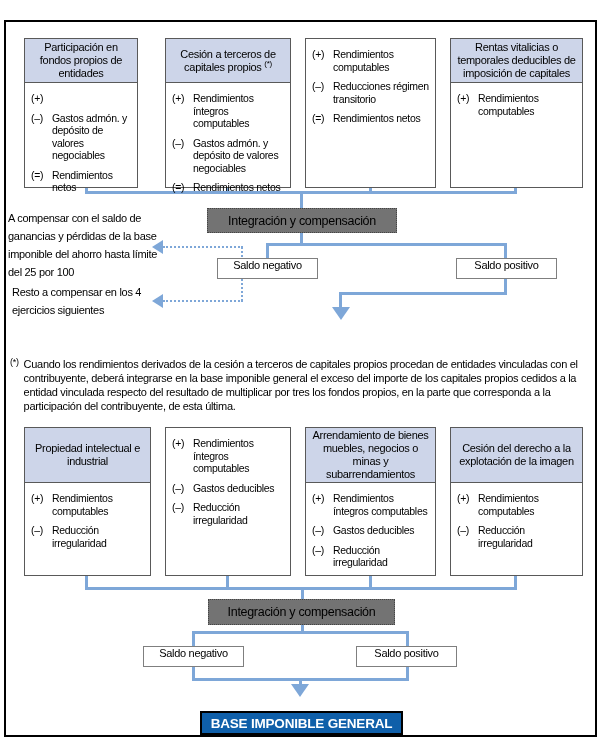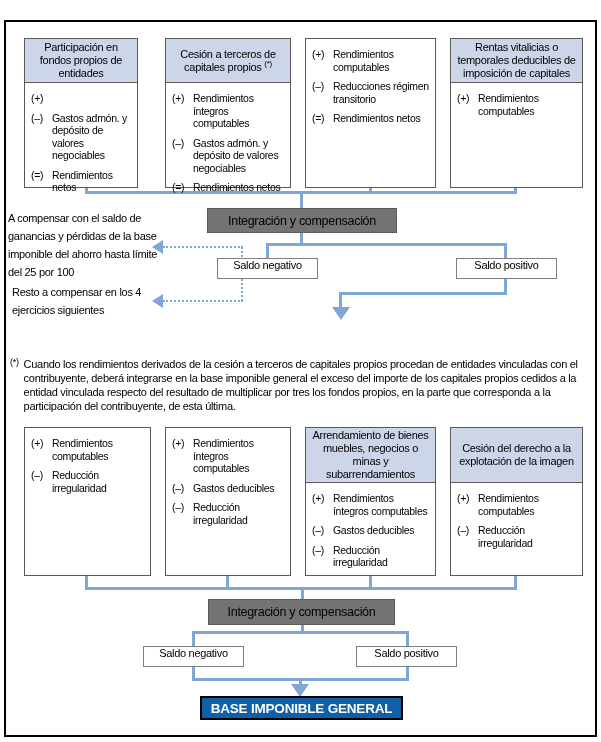--- a/index.html
+++ b/index.html
@@ -185,25 +185,28 @@
   <div class="saldo" style="left:143px;top:646px;width:101px;height:21px">
     <span>Saldo negativo</span>
   </div>
   <div class="saldo" style="left:356px;top:646px;width:101px;height:21px">
     <span>Saldo positivo</span>
   </div>
 
   <div class="vline" style="left:299px;top:678px;width:3px;height:8px"></div>
   <div class="arrow-down" style="left:291px;top:684px"></div>
 
-  <div class="base-box" style="left:200px;top:696px;width:203px;height:24px">
+  <div class="base-box" style="left:200px;top:711px;width:203px;height:24px">
     <span>BASE IMPONIBLE GENERAL</span>
   </div>
 
   <div class="cat-box s2" style="left:24px;top:427px;width:127px;height:149px">
+    <div class="cat-head">
+      <span>Propiedad intelectual e industrial</span>
+    </div>
     <div class="cat-body">
       <div class="item">
           <span class="m">(+)</span>
           <span>Rendimientos computables</span>
         </div>
       <div class="item">
           <span class="m">(–)</span>
           <span>Reducción irregularidad</span>
         </div>
     </div>

